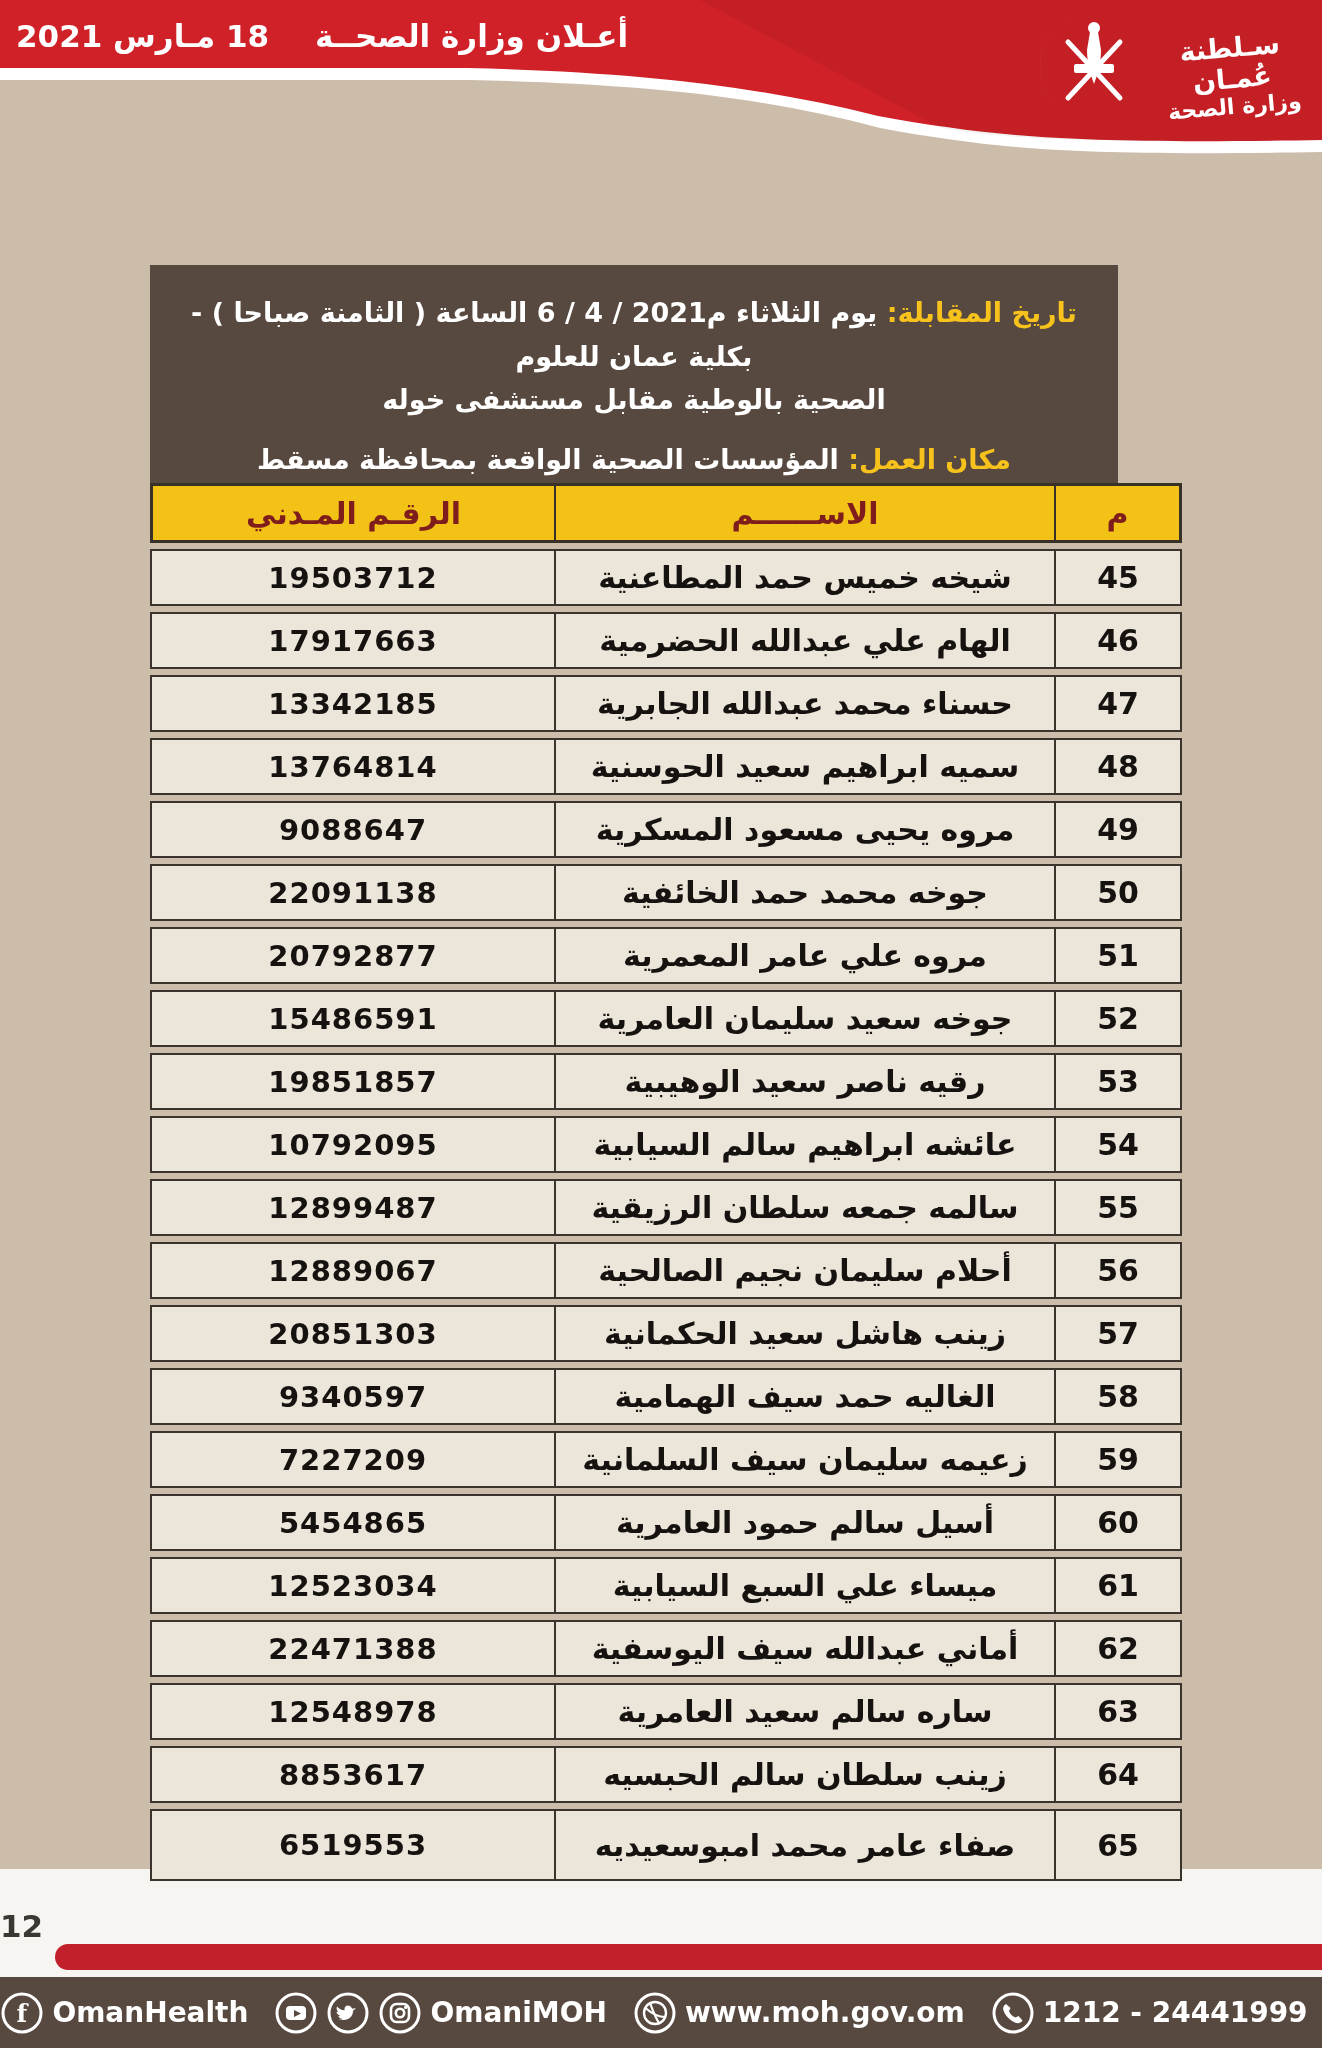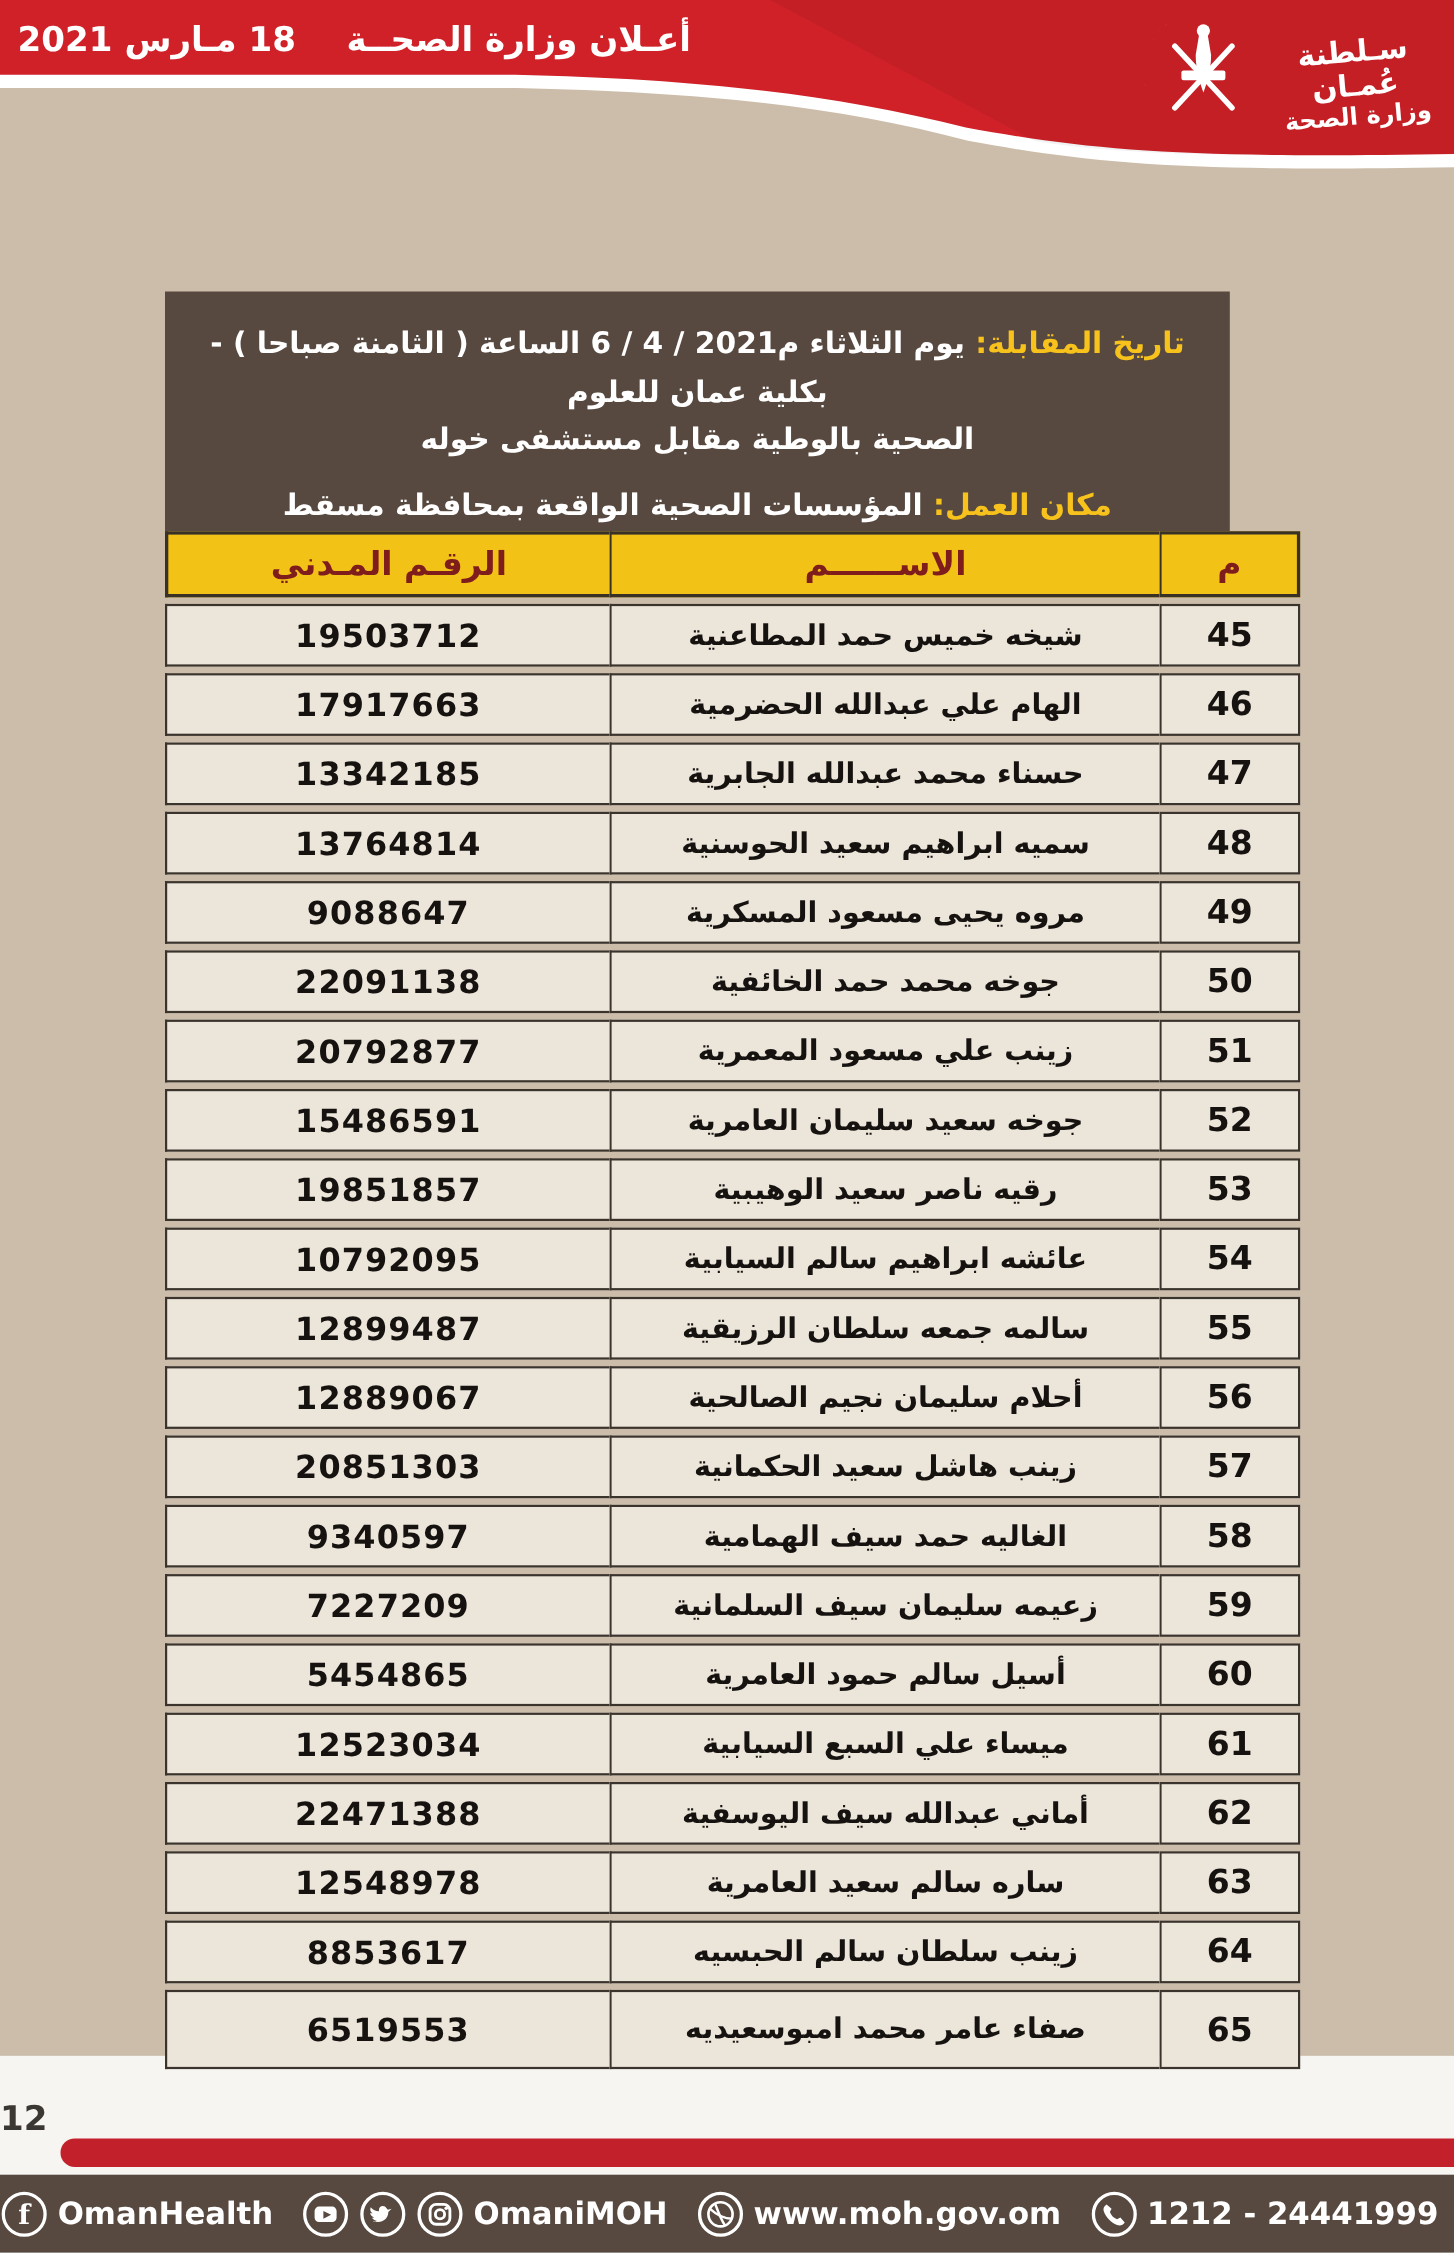--- a/index.html
+++ b/index.html
@@ -49,21 +49,21 @@
   table.roster th:first-child{border-right:3px solid #383128;}
   table.roster th:last-child{border-left:3px solid #383128;}
   table.roster td{
     background:#ece5da;color:#151210;height:51px;text-align:center;vertical-align:middle;
     border-top:2px solid #3a342d;border-bottom:2px solid #3a342d;border-left:2px solid #3a342d;
     font-weight:bold;
   }
   table.roster td:first-child{border-right:2px solid #3a342d;}
   table.roster tr:last-child td{height:66px;margin-top:33px;}
   td.serial{font-size:30px;}
-  td.name{font-size:26px;}
+  td.name{font-size:30px;}
   td.civil{font-size:29px;letter-spacing:1px;font-family:"DejaVu Sans","Liberation Sans",sans-serif;}
   
   .page-number{position:absolute;left:0;top:1908px;font-size:31px;font-weight:bold;color:#3b3733;}
   .red-bar{
     position:absolute;left:55px;top:1944px;width:1267px;height:26px;
     background:#c2202a;border-radius:14px 0 0 14px;
   }
   .footer-bar{
     position:absolute;left:0;top:1977px;width:1322px;height:71px;background:#574а3f;
     background:#57493f;display:flex;align-items:center;justify-content:center;gap:12px;
@@ -170,21 +170,21 @@
   </tr>
 
   <tr>
     <td class="serial">50</td>
     <td class="name">جوخه محمد حمد الخائفية</td>
     <td class="civil">22091138</td>
   </tr>
 
   <tr>
     <td class="serial">51</td>
-    <td class="name">زينب علي مسعود المعمرية</td>
+    <td class="name">مروه علي عامر المعمرية</td>
     <td class="civil">20792877</td>
   </tr>
 
   <tr>
     <td class="serial">52</td>
     <td class="name">جوخه سعيد سليمان العامرية</td>
     <td class="civil">15486591</td>
   </tr>
 
   <tr>

